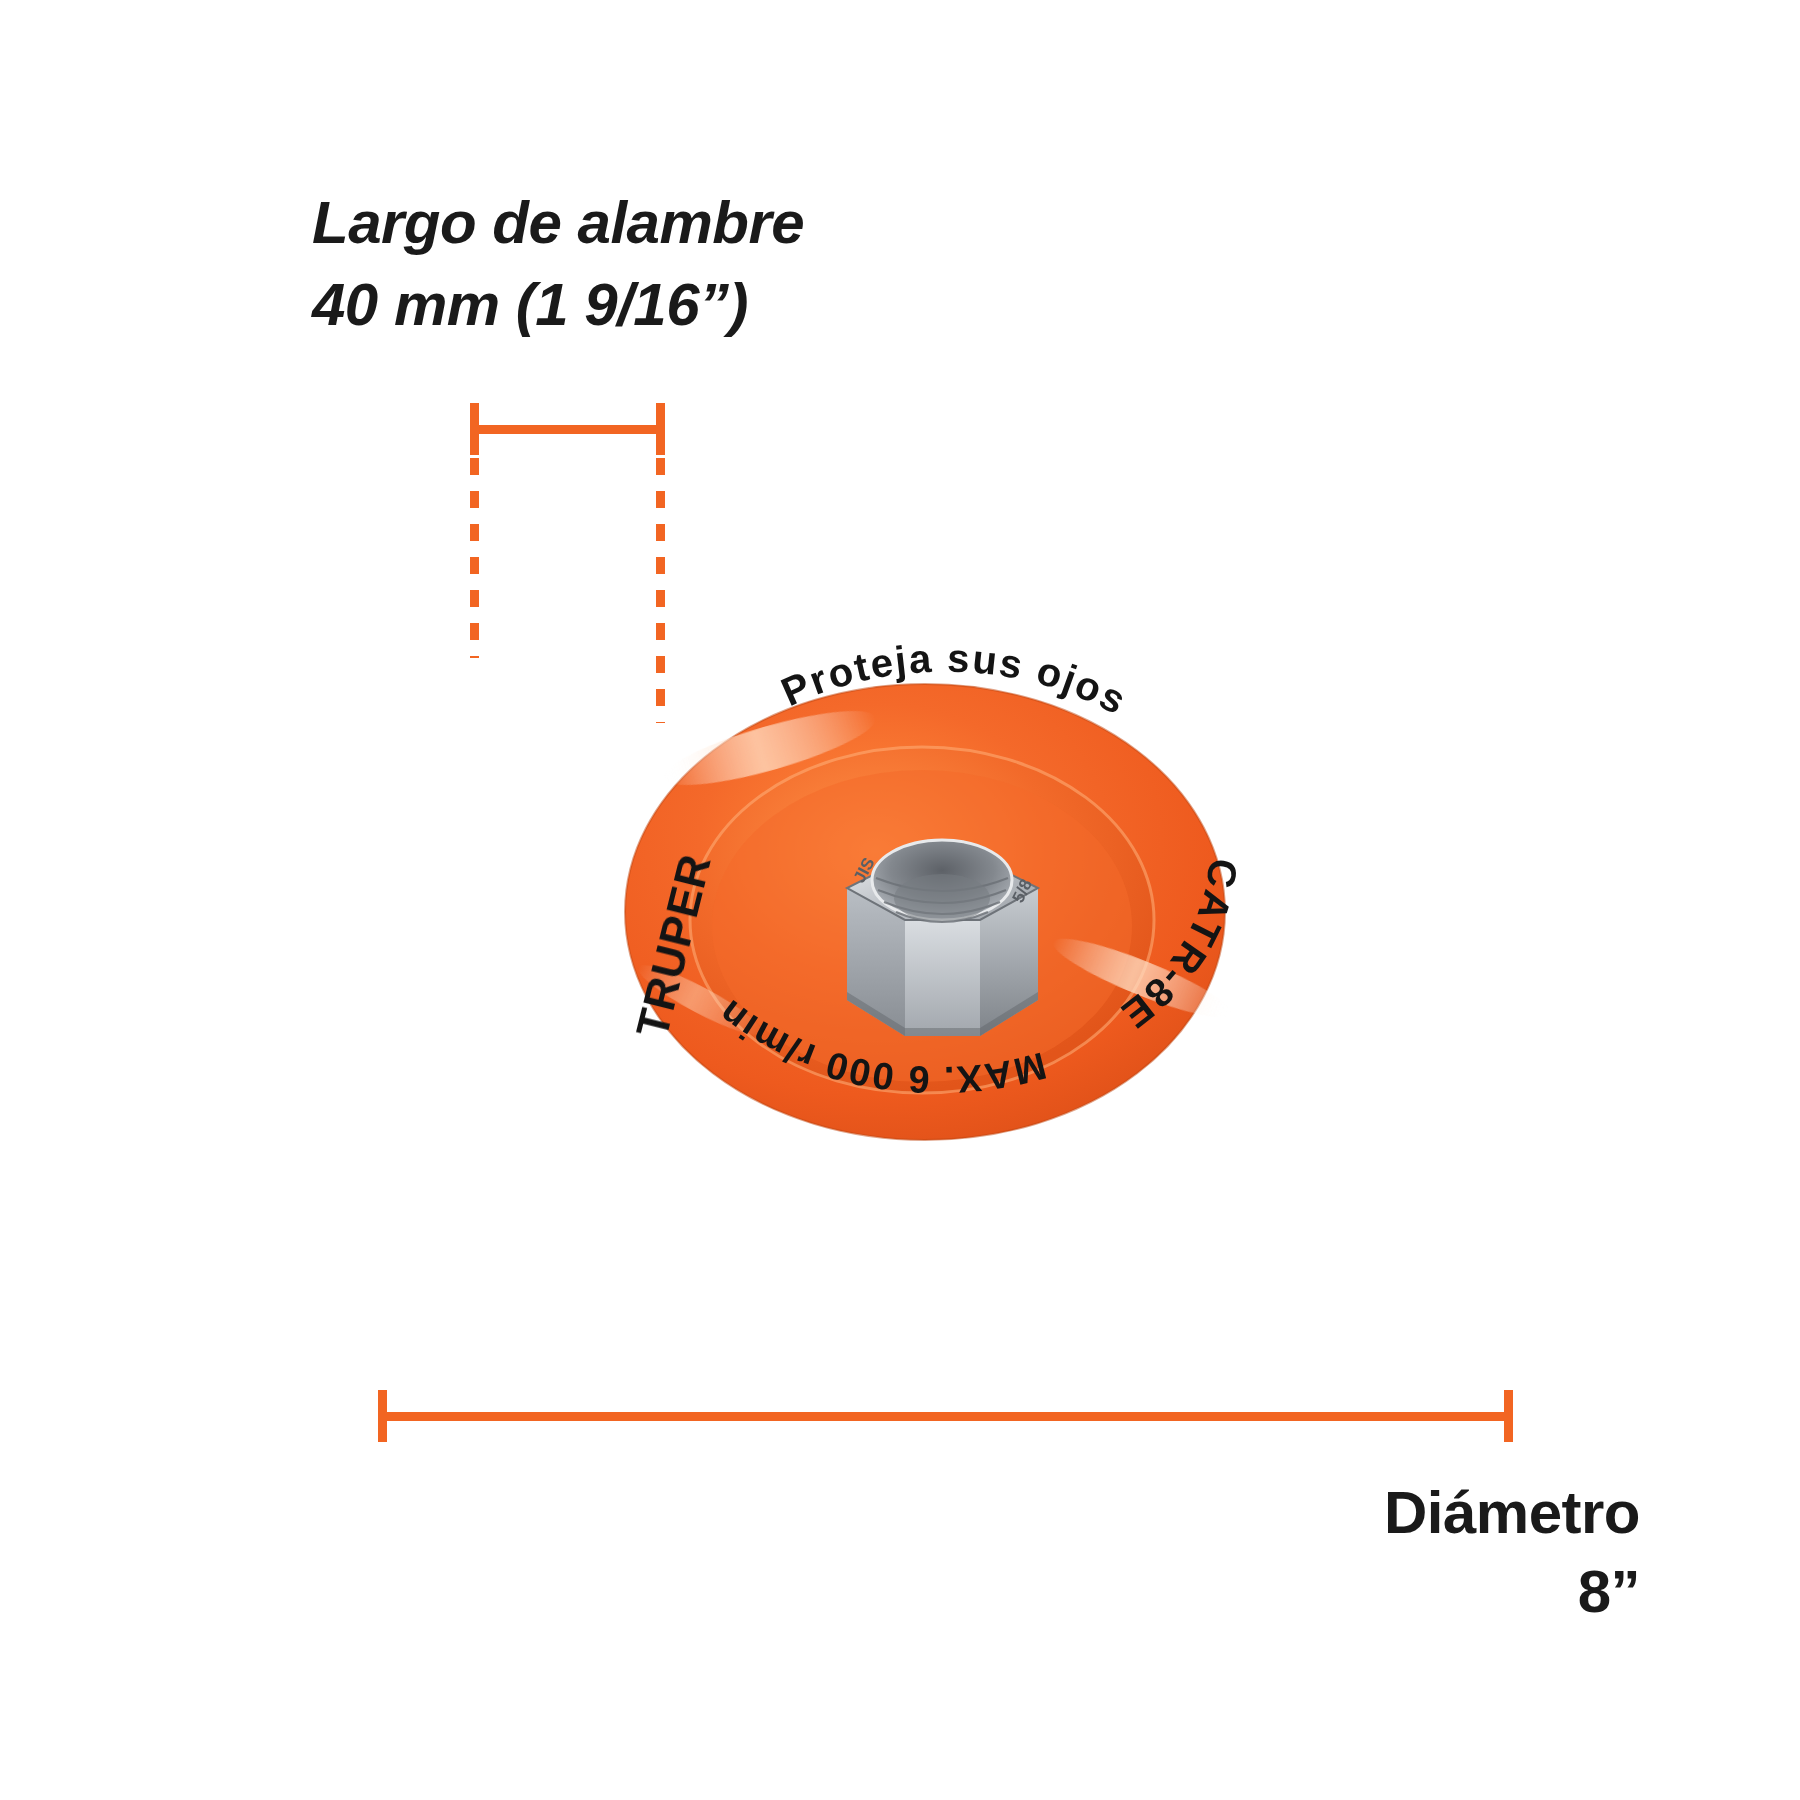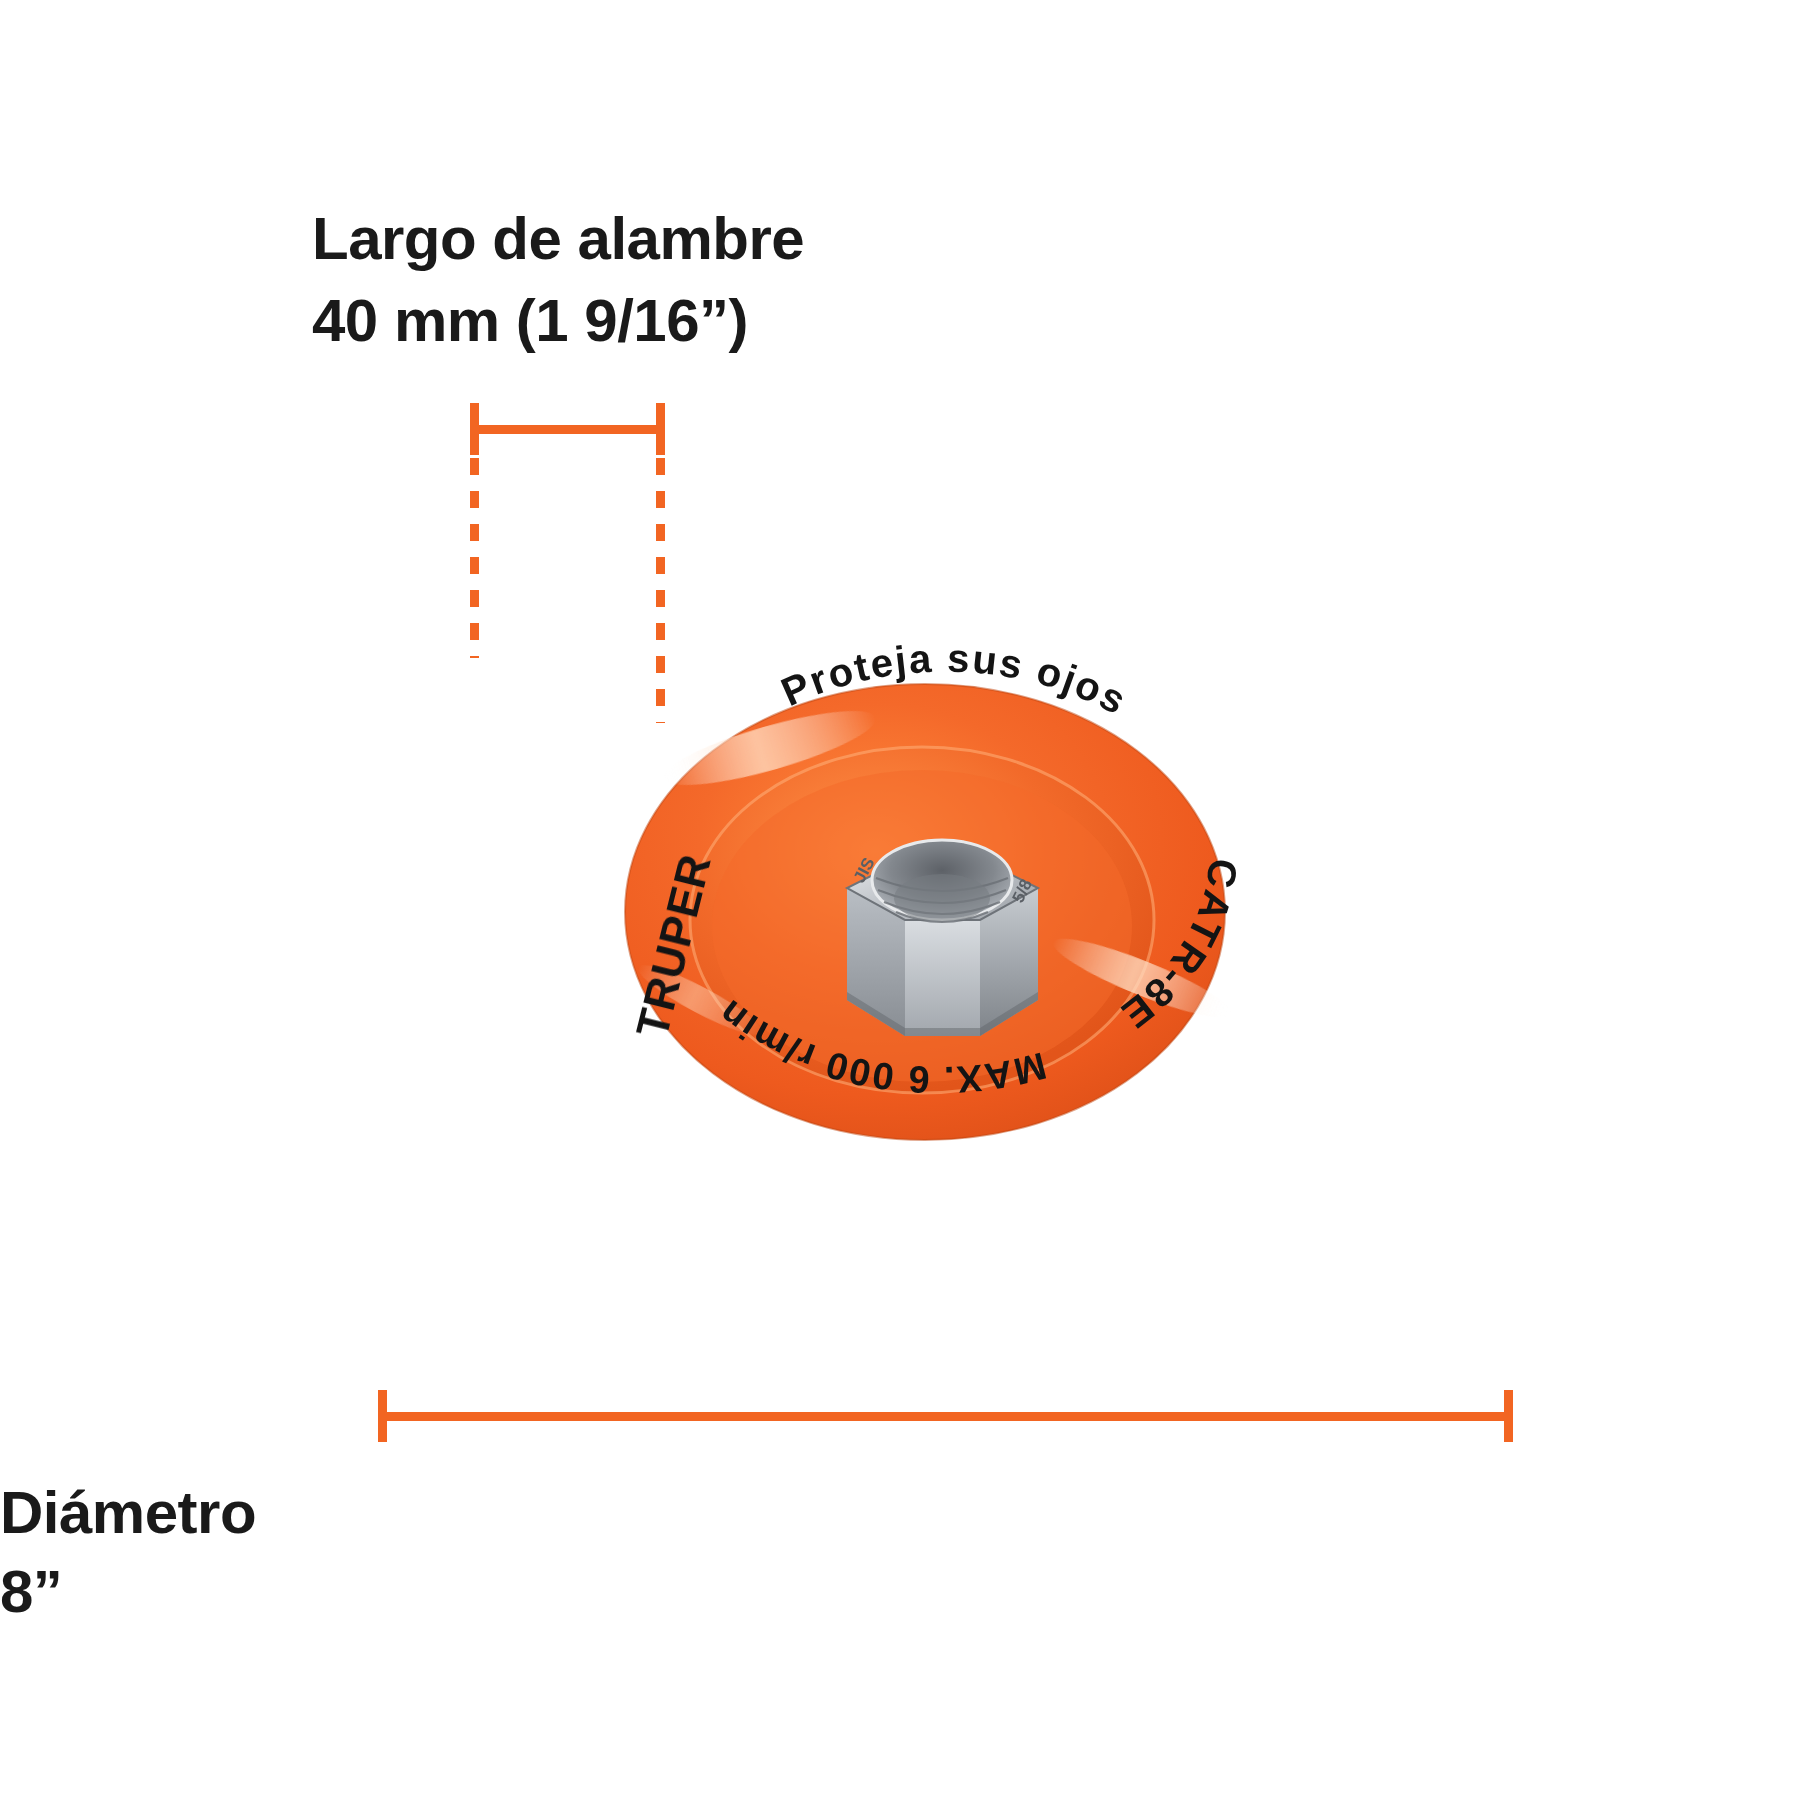--- a/index.html
+++ b/index.html
@@ -24,31 +24,32 @@
     position: absolute;
     color: #1a1a1a;
     font-family: "Liberation Sans", sans-serif;
     font-weight: 700;
     letter-spacing: -0.5px;
     white-space: nowrap;
     line-height: 1.18;
   }
   #wire-length-label {
     left: 312px;
-    top: 204px;
+    top: 188px;
     font-size: 60px;
+    font-style: italic;
   }
   #wire-length-label .l1 { display: block; }
   #wire-length-label .l2 { display: block; margin-top: 11px; }
 
   #diameter-label {
     left: 0;
     top: 1478px;
     width: 1640px;
-    text-align: left;
+    text-align: right;
     font-size: 60px;
   }
   #diameter-label .l1 { display: block; }
   #diameter-label .l2 { display: block; margin-top: 8px; }
 
   
   .dimline {
     position: absolute;
     background: #F26522;
   }

